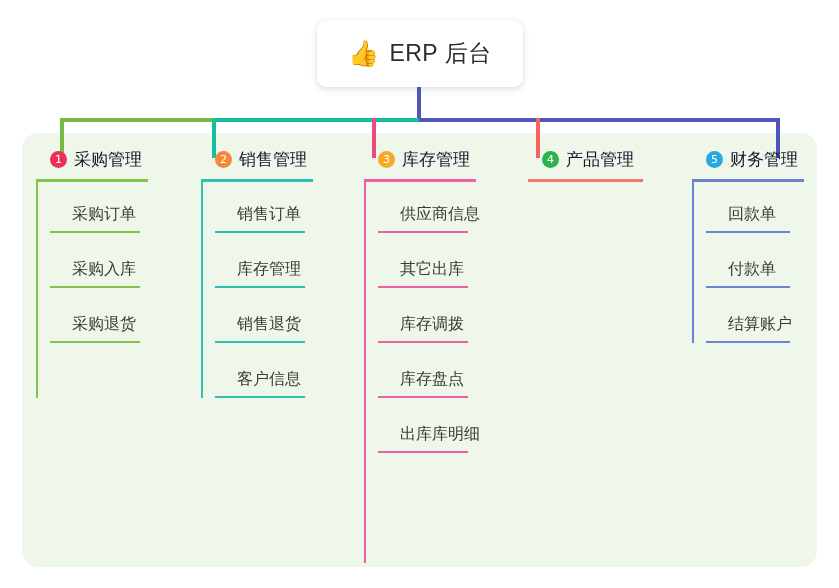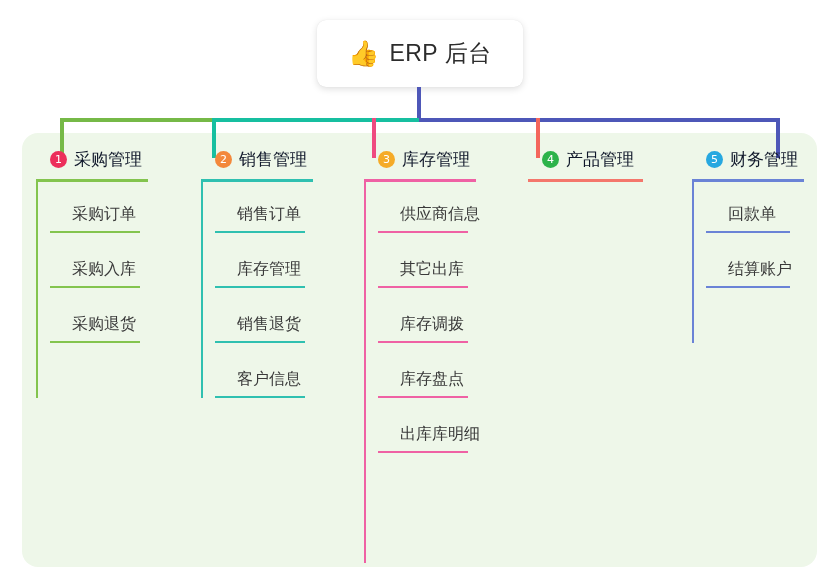--- a/index.html
+++ b/index.html
@@ -258,18 +258,22 @@
         <span class="col-title">财务管理</span>
       </div>
       <div class="col-rule" style="width: 112px; background: rgb(106, 131, 214);"></div>
       <div class="leaves">
         <div class="spine" style="background: rgb(106, 131, 214); height: 161px;"></div>
         <div class="leaf">
           <span class="leaf-label">回款单</span>
           <div class="leaf-rule" style="width: 84px; background: rgb(106, 131, 214);"></div>
         </div>
         <div class="leaf">
+          <span class="leaf-label">付款单</span>
+          <div class="leaf-rule" style="width: 84px; background: rgb(106, 131, 214);"></div>
+        </div>
+        <div class="leaf">
           <span class="leaf-label">结算账户</span>
           <div class="leaf-rule" style="width: 84px; background: rgb(106, 131, 214);"></div>
         </div>
       </div>
     </div>
   </div>
 
 </body></html>

